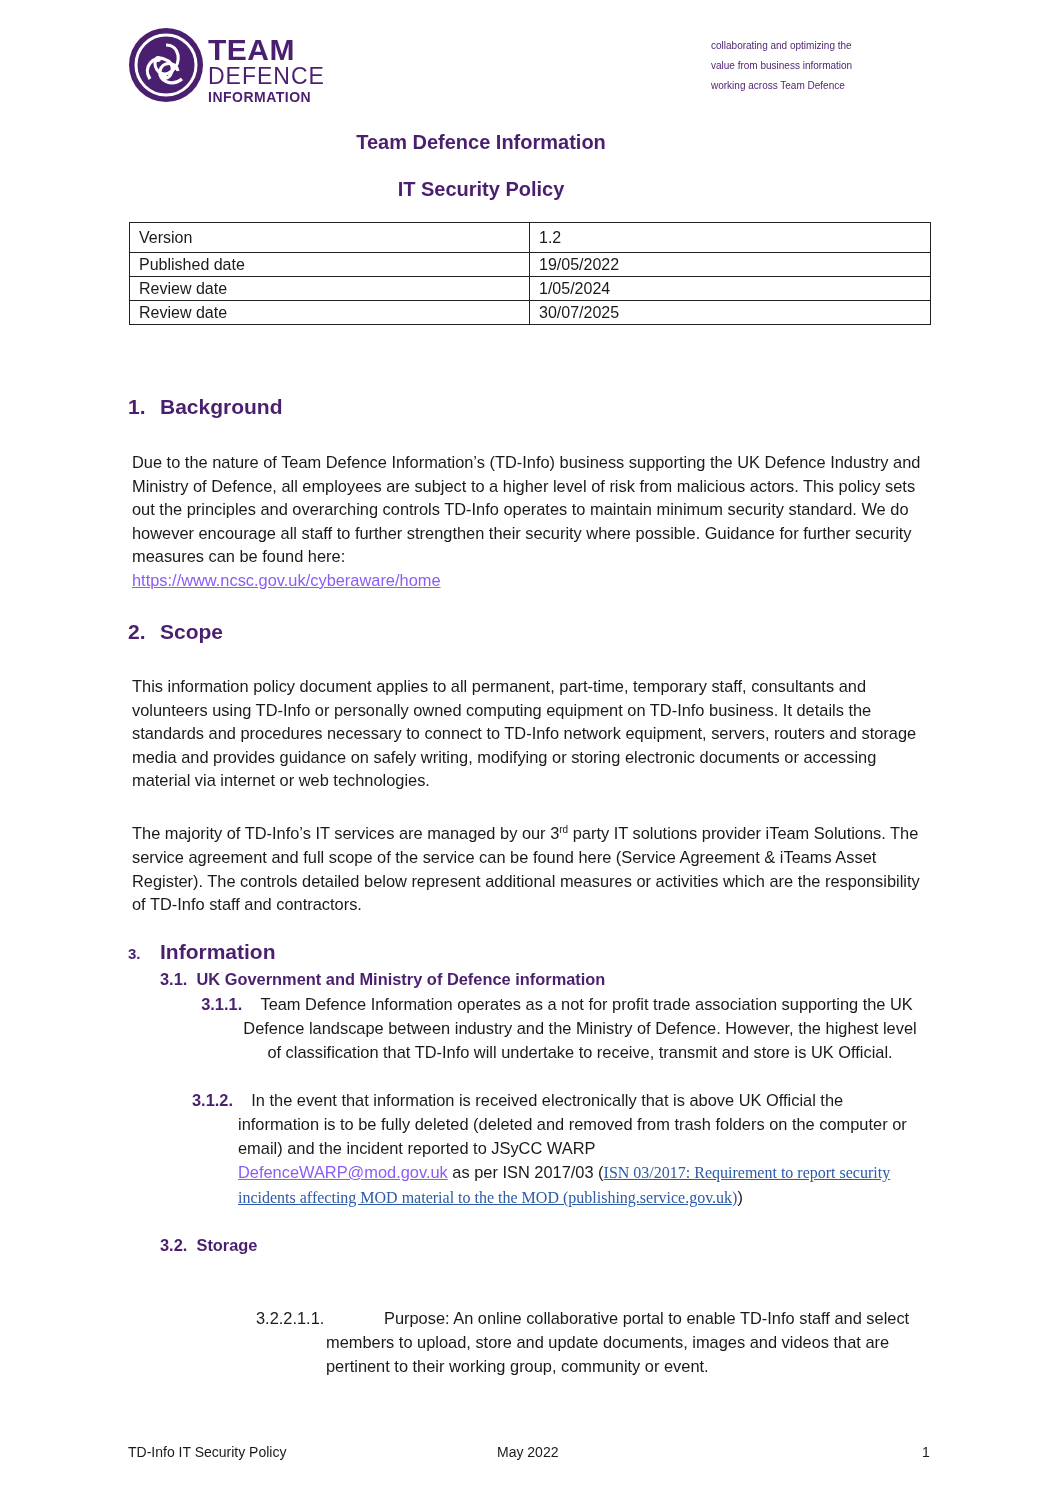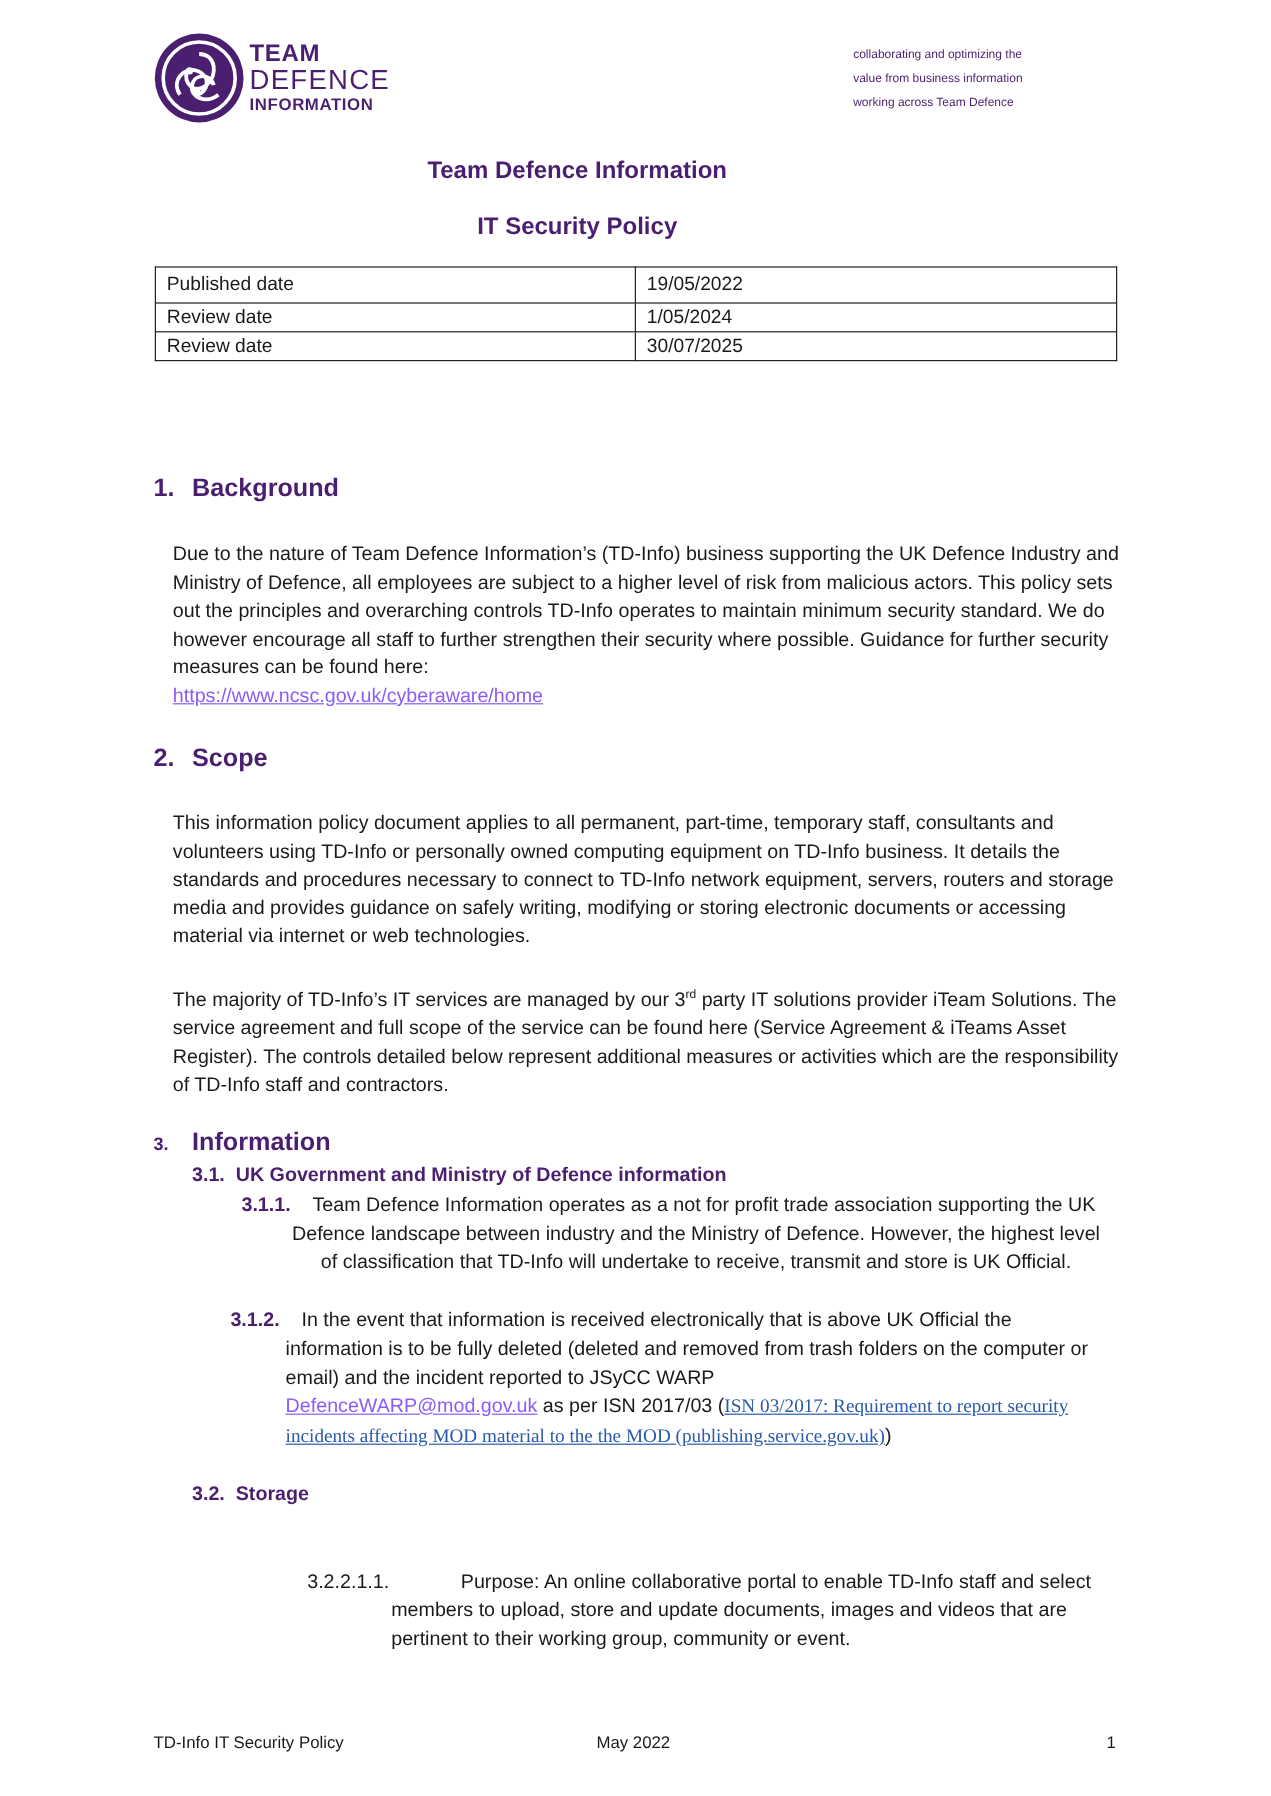--- a/index.html
+++ b/index.html
@@ -5,39 +5,39 @@
   html, body { margin: 0; padding: 0; background: #ffffff; }
   body { width: 1059px; height: 1497px; position: relative; overflow: hidden;
          font-family: "Liberation Sans", sans-serif; color: #1a1a1a; }
   .page { position: absolute; left: 0; top: 0; width: 1059px; height: 1497px; }
   .abs { position: absolute; }
 
   
   .logo { left: 128px; top: 27px; width: 190px; height: 78px; }
   .logo-circle { position: absolute; left: 0; top: 0; width: 76px; height: 76px; }
   .logo-text { position: absolute; left: 80px; top: 8px; color: #4b1f6f; font-weight: bold; line-height: 1; letter-spacing: 0.5px; }
-  .logo-text .l1 { font-size: 20px; display: block; }
+  .logo-text .l1 { font-size: 30px; display: block; }
   .logo-text .l2 { font-size: 23px; display: block; font-weight: normal; letter-spacing: 1px; }
   .logo-text .l3 { font-size: 14px; display: block; margin-top: 2px; }
 
   .tagline { left: 711px; top: 36px; width: 240px; font-size: 10px; line-height: 20px; color: #4b1f6f; }
 
   .title { left: 0; width: 962px; text-align: center; color: #4b1f6f; font-weight: bold; font-size: 20px; }
   .title1 { top: 131px; }
   .title2 { top: 178px; }
 
   table.meta { position: absolute; left: 129px; top: 222px; width: 802px; border-collapse: collapse; font-size: 16px; }
   table.meta td { border: 1px solid #222; padding: 0 9px; height: 23px; line-height: 23px; }
   table.meta tr:first-child td { height: 29px; line-height: 27px; }
   table.meta td.k { width: 381px; }
 
   h2.sec { position: absolute; margin: 0; color: #4b1f6f; font-size: 21px; font-weight: bold; }
   h2.sec .num { display: inline-block; width: 32px; }
 
-  .para { position: absolute; left: 144px; width: 800px; font-size: 16.4px; line-height: 23.6px; margin: 0; }
+  .para { position: absolute; left: 132px; width: 800px; font-size: 16.4px; line-height: 23.6px; margin: 0; }
   a.link { color: #8b5cf6; text-decoration: underline; }
   a.serif-link { color: #2a5aa8; font-family: "Liberation Serif", serif; font-size: 16px; text-decoration: underline; }
 
   .sub { position: absolute; color: #4b1f6f; font-weight: bold; font-size: 16.4px; }
   .numlist { position: absolute; font-size: 16.4px; line-height: 24px; }
   .numlist .n { color: #4b1f6f; font-weight: bold; }
 
   .footer { position: absolute; top: 1444px; font-size: 14px; color: #1a1a1a; }
 </style>
 </head>
@@ -69,20 +69,24 @@
     <div>collaborating and optimizing the</div>
     <div>value from business information</div>
     <div>working across Team Defence</div>
   </div>
 
   <div class="abs title title1">Team Defence Information</div>
   <div class="abs title title2">IT Security Policy</div>
 
   <table class="meta">
     <tbody>
+        <tr>
+      <td class="k">Version</td>
+      <td>1.2</td>
+    </tr>
     <tr>
       <td class="k">Published date</td>
       <td>19/05/2022</td>
     </tr>
     <tr>
       <td class="k">Review date</td>
       <td>1/05/2024</td>
     </tr>
     <tr>
       <td class="k">Review date</td>

